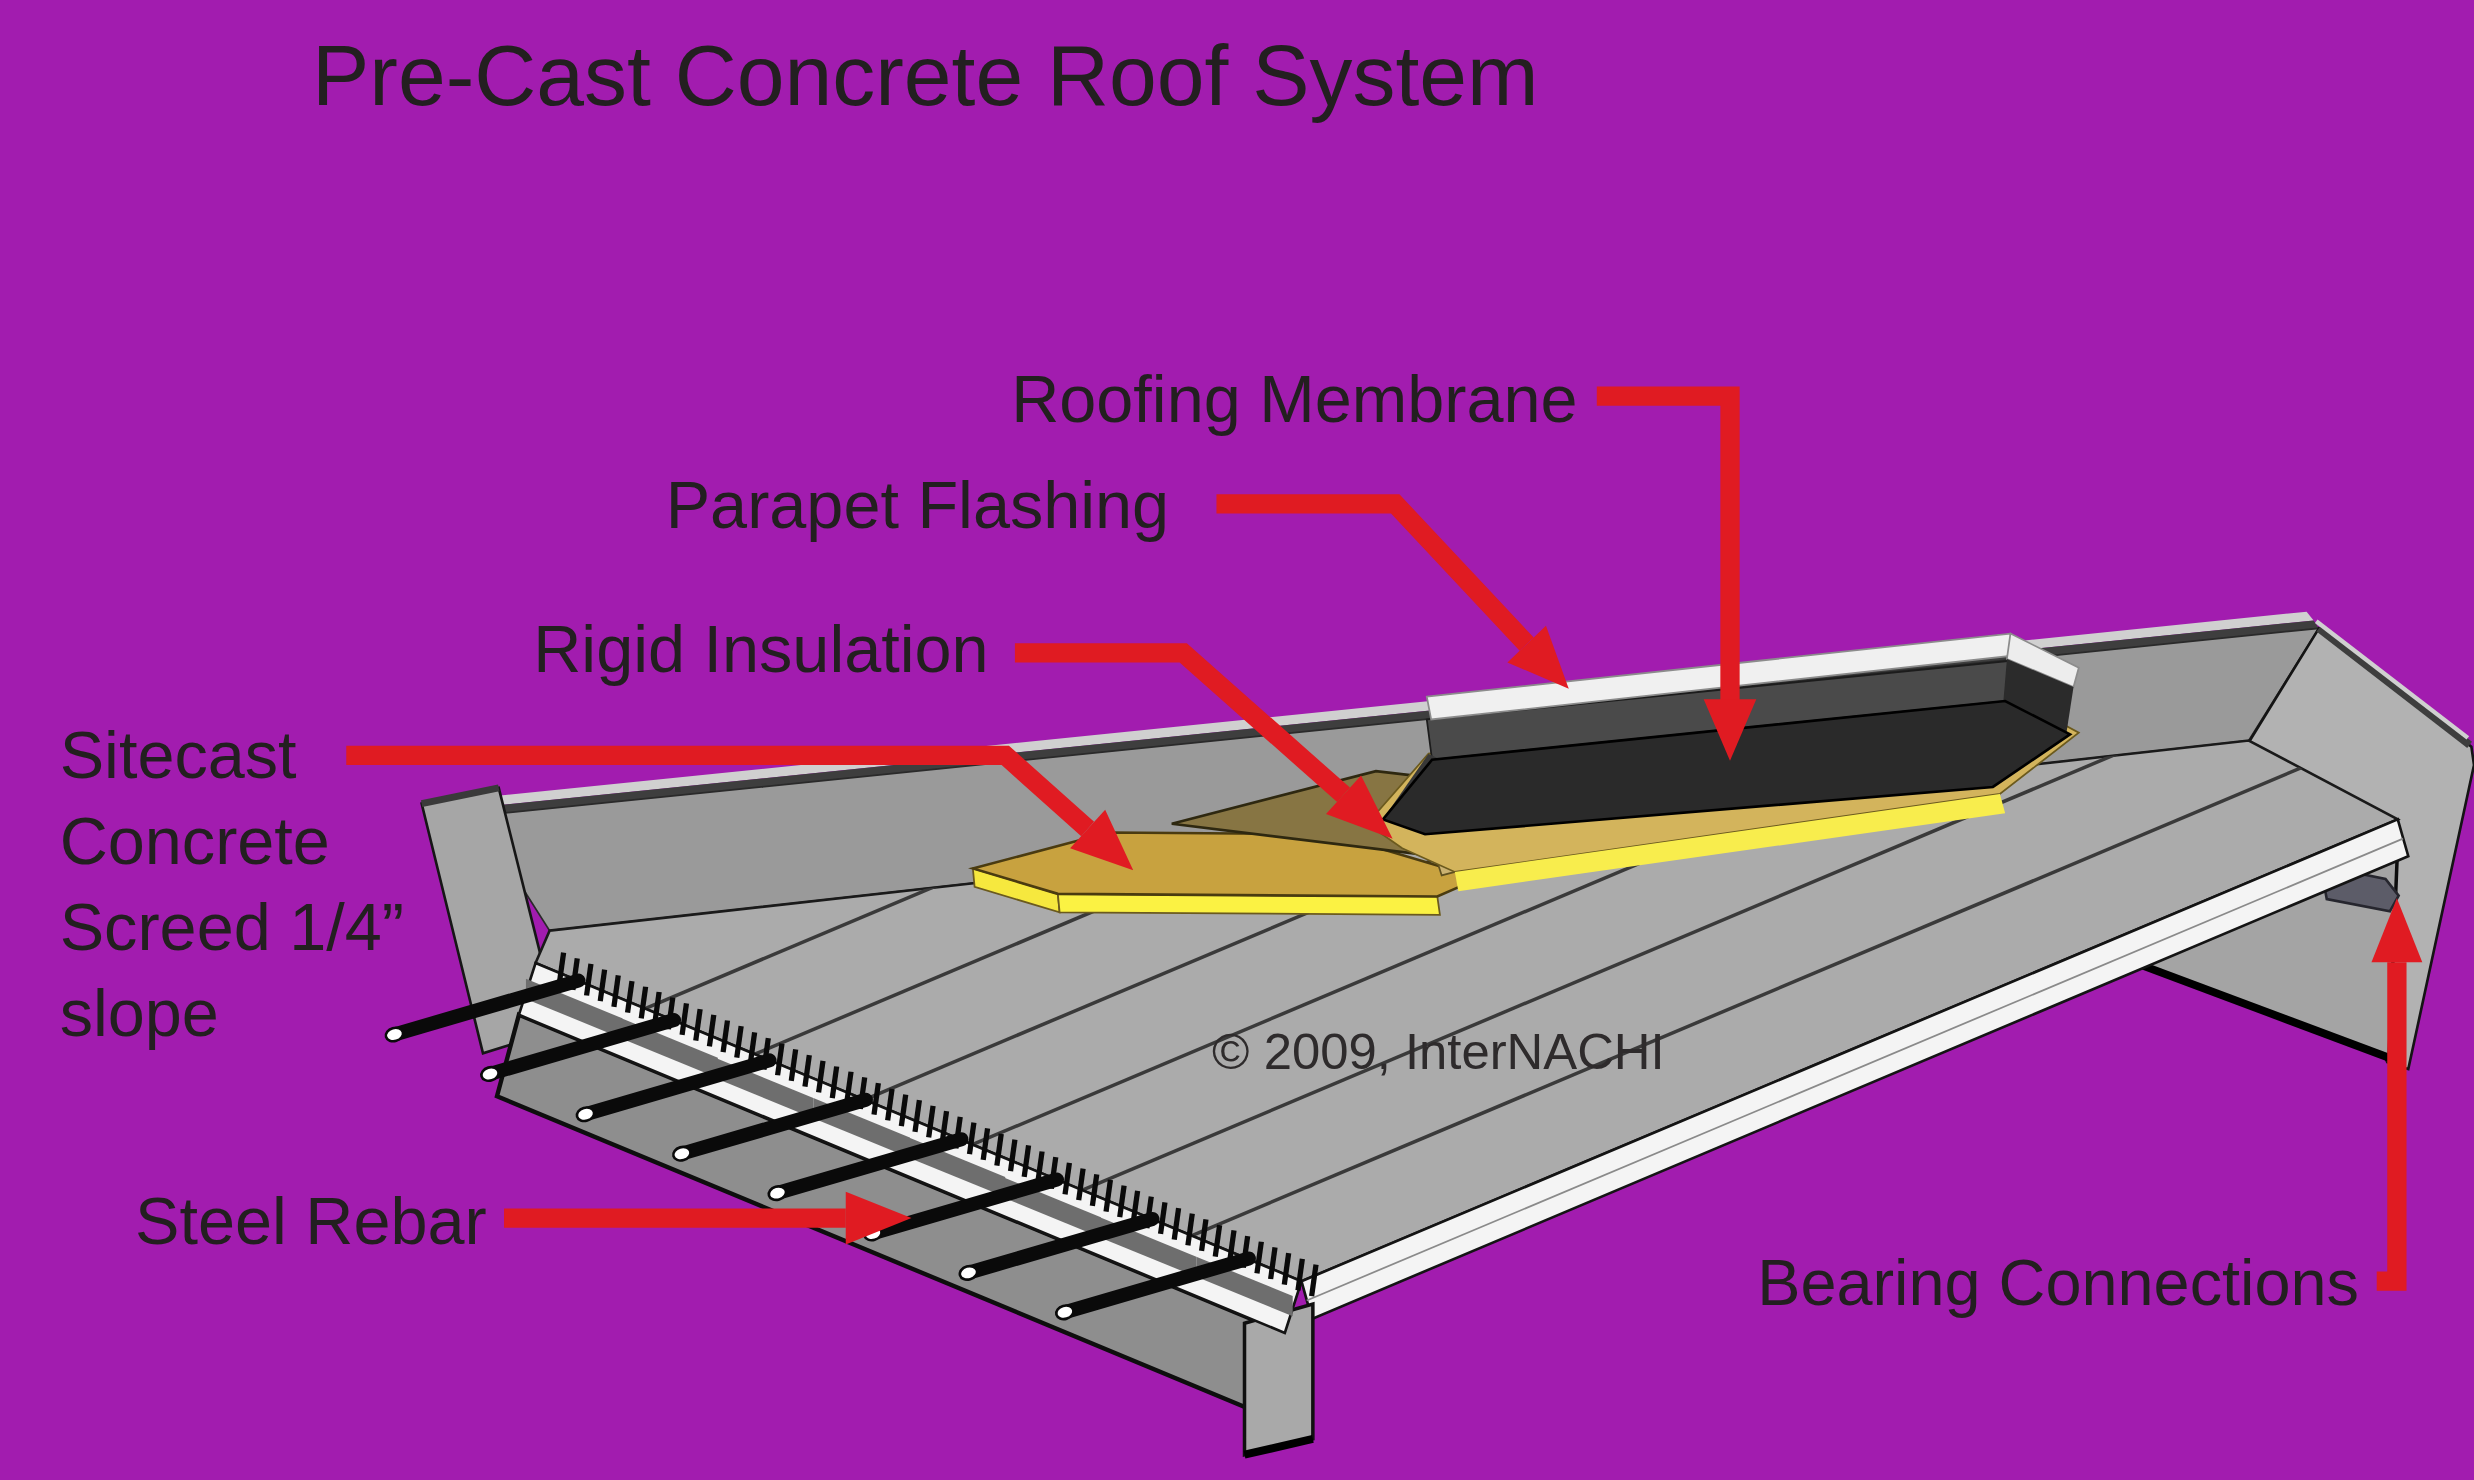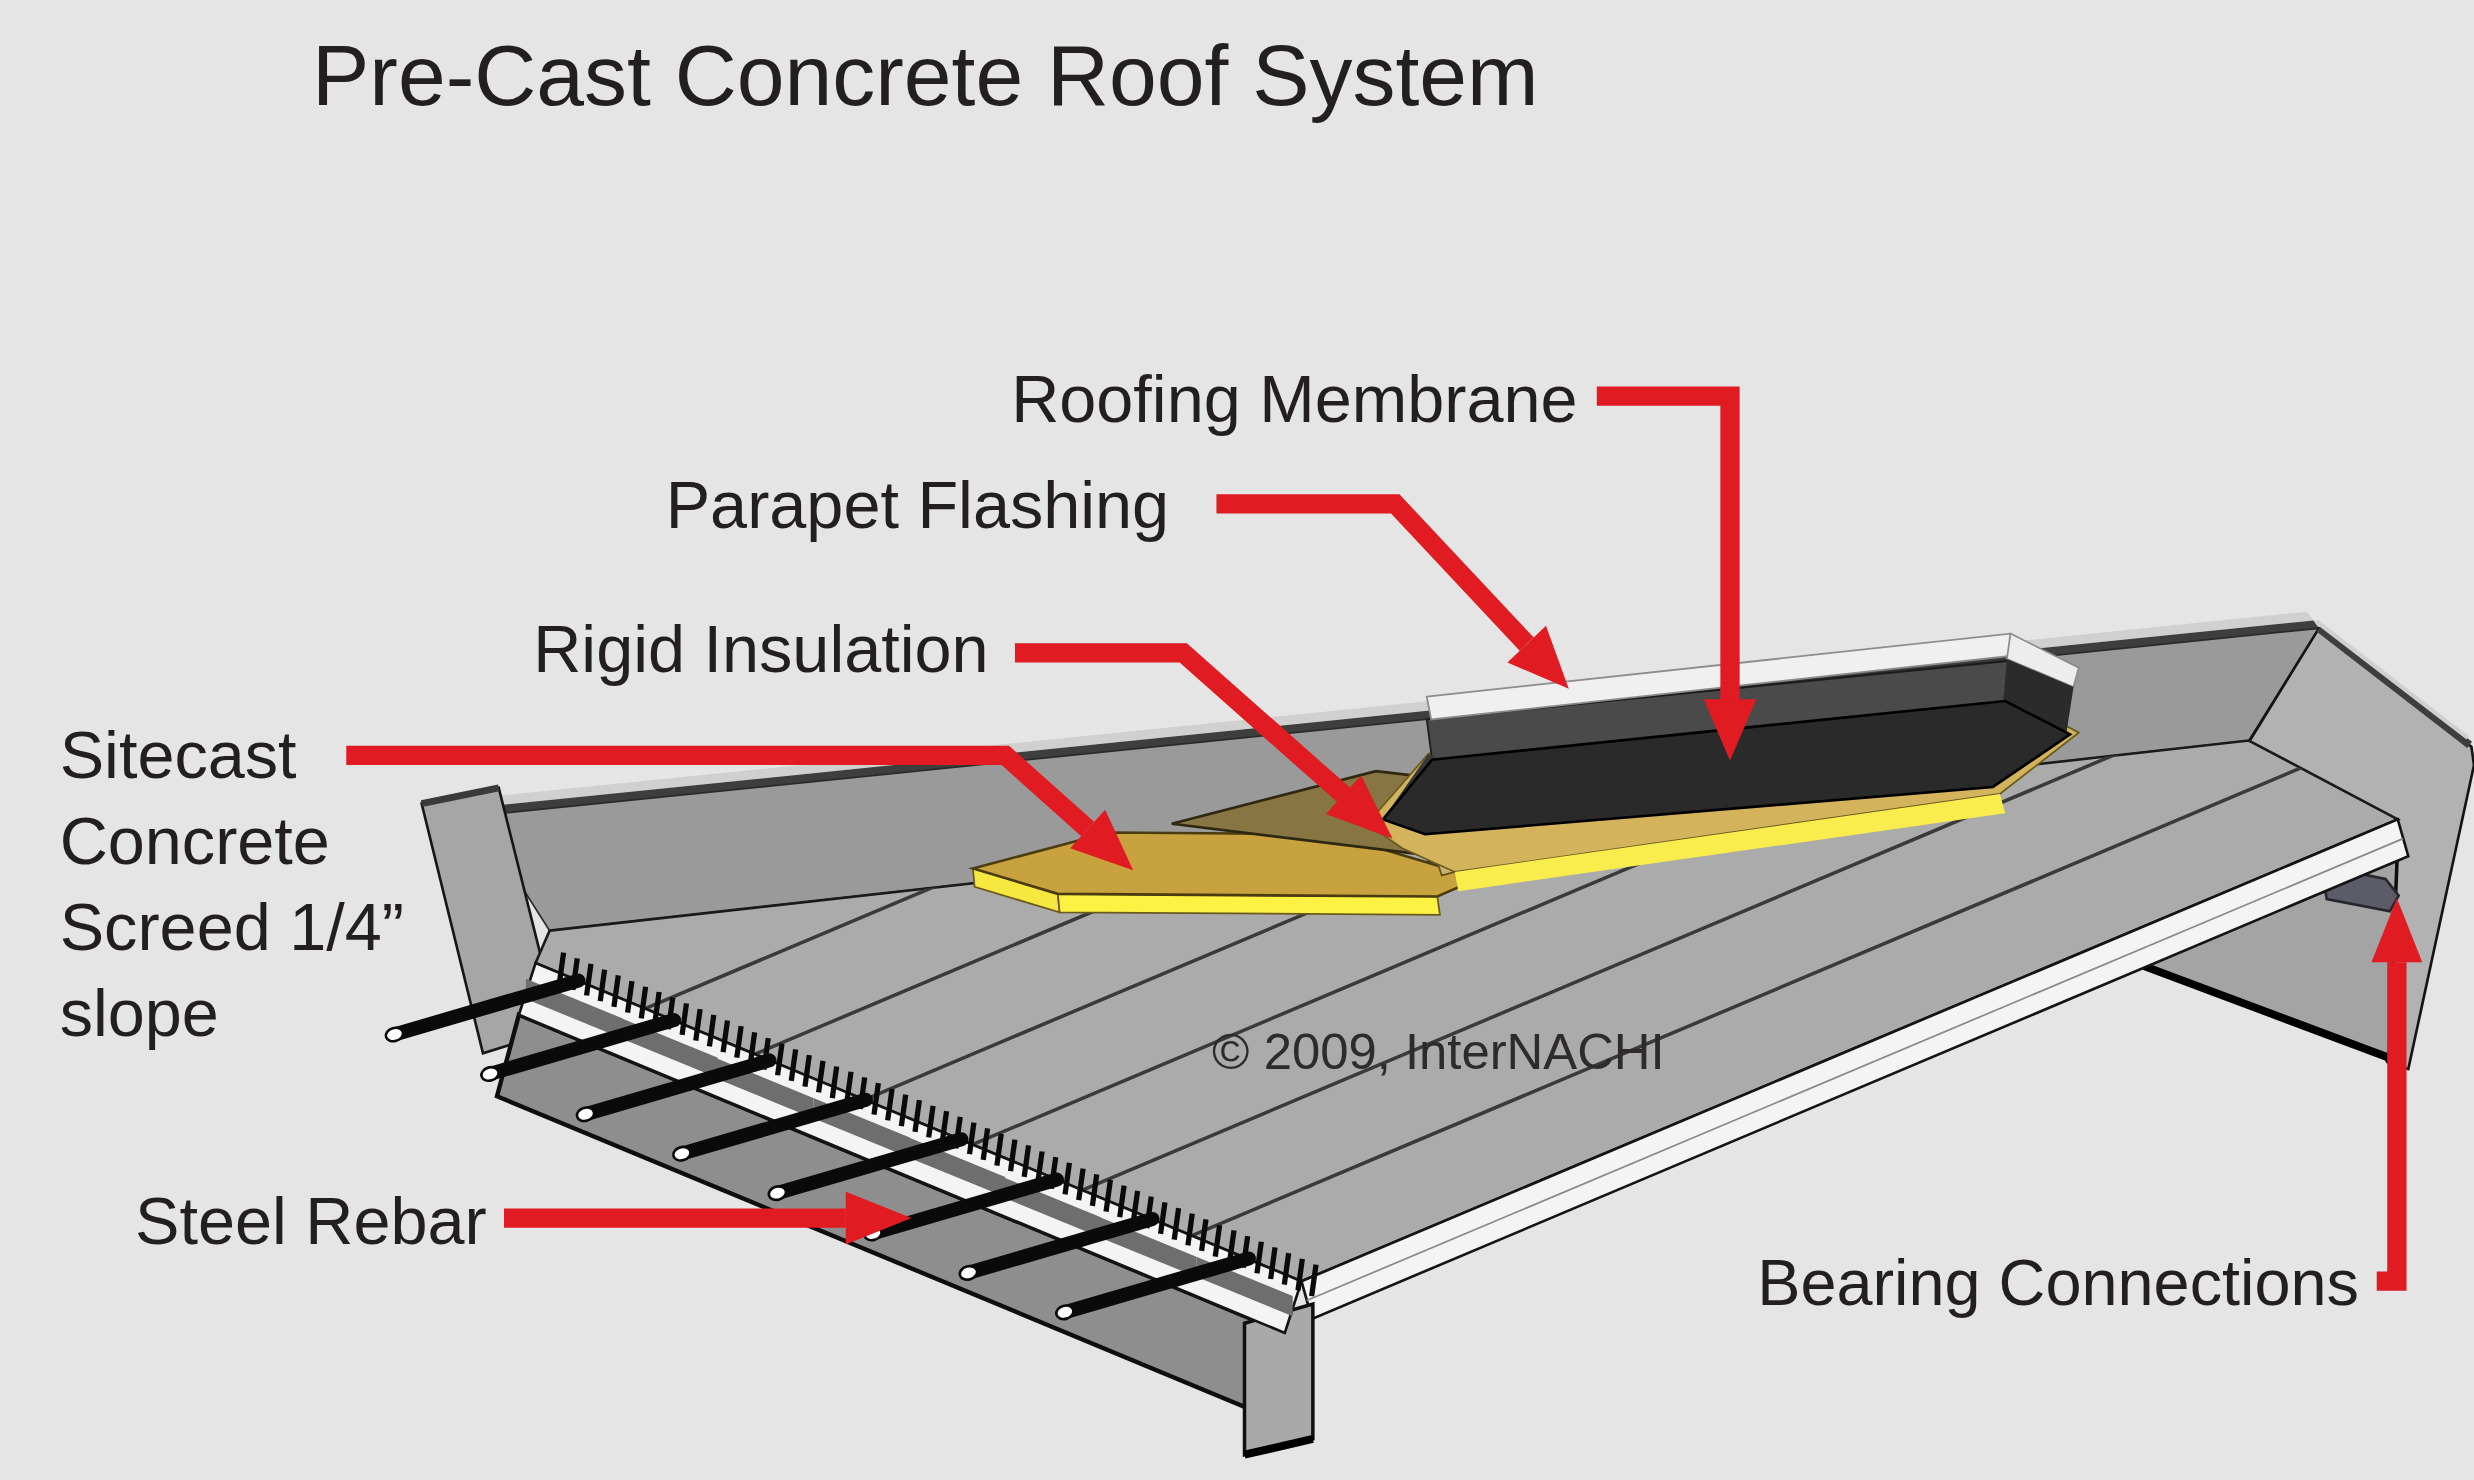--- a/index.html
+++ b/index.html
@@ -1,16 +1,16 @@
 <!DOCTYPE html>
 <html style="font-size:14px"><head>
 <meta charset="utf-8">
 <style>
   html,body{margin:0;padding:0;background:#ffffff;}
-  .stage{position:relative;width:2475px;height:1481px;background:#e5e5e5;overflow:hidden;}
+  .stage{position:relative;width:2475px;height:1481px;background:#a21caf;overflow:hidden;}
   svg{display:block;}
   text{font-family:"Liberation Sans","DejaVu Sans",sans-serif;fill:#231F20;}
   .lbl{font-size:76px;}
   .lbl-sm{font-size:74px;}
   .ttl{font-size:98px;}
   .cpy{font-size:58px;fill:#2e2b2c;}
   polygon,line,polyline,ellipse{shape-rendering:geometricPrecision;}
 </style>
 </head>
 <body>

